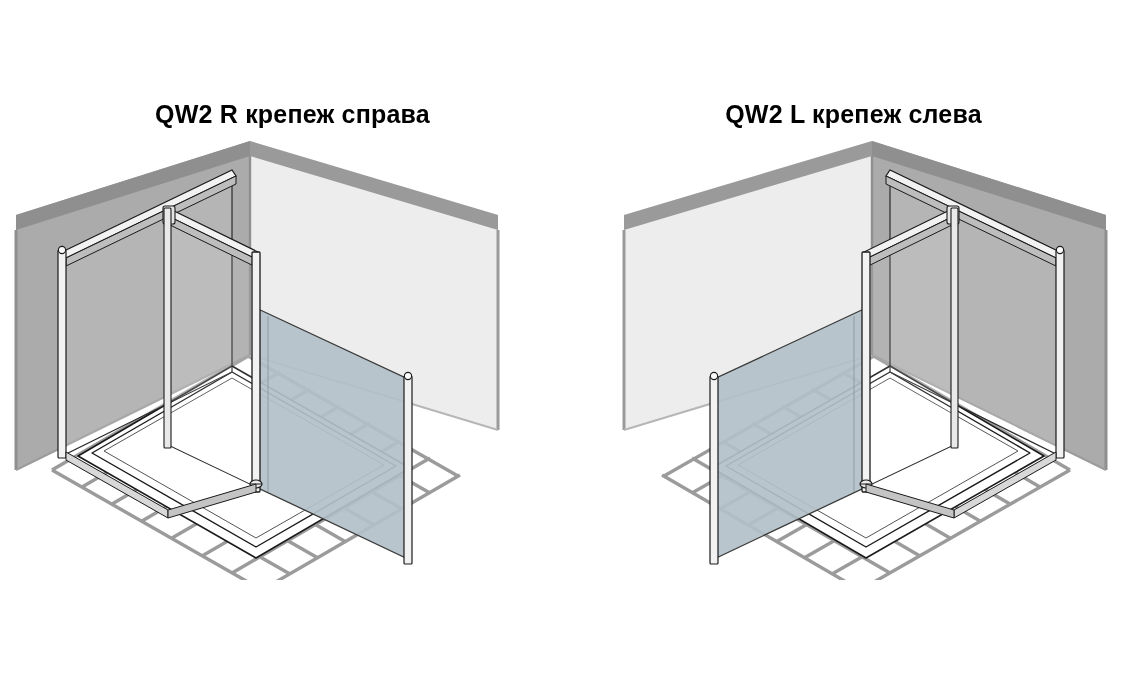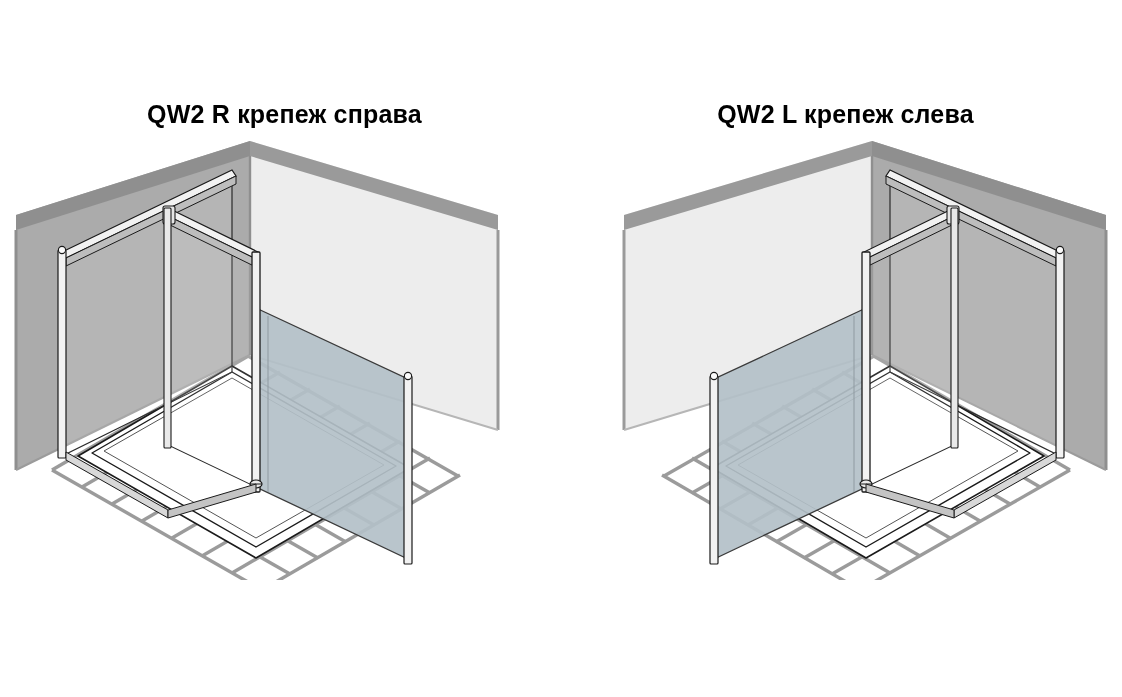--- a/index.html
+++ b/index.html
@@ -25,21 +25,21 @@
     top: 0;
     height: 697px;
     width: 561px;
   }
   #panel-left  { left: 0; }
   #panel-right { left: 561px; }
 
   .variant-title {
     position: absolute;
     top: 100px;
-    left: 4px;
+    left: 12px;
     width: 561px;
     text-align: center;
     font-size: 25px;
     font-weight: bold;
     color: #000000;
     letter-spacing: 0.2px;
     white-space: nowrap;
   }
   .diagram-svg {
     position: absolute;

